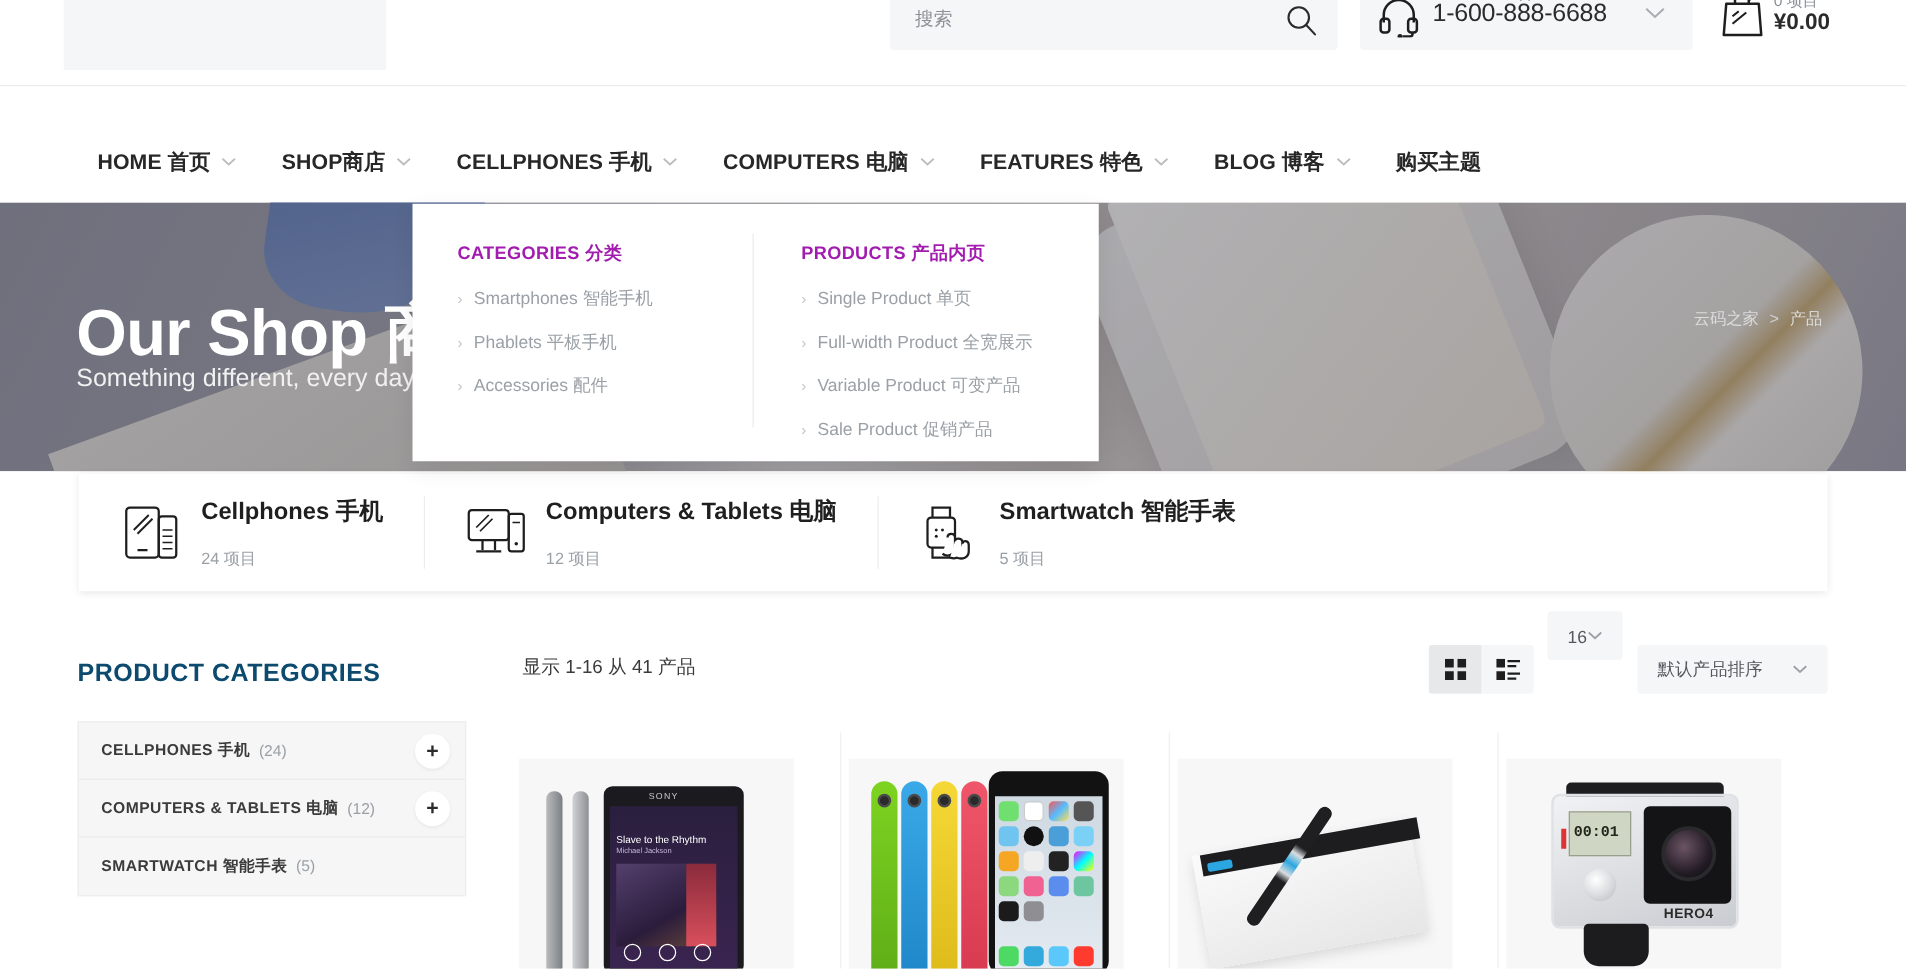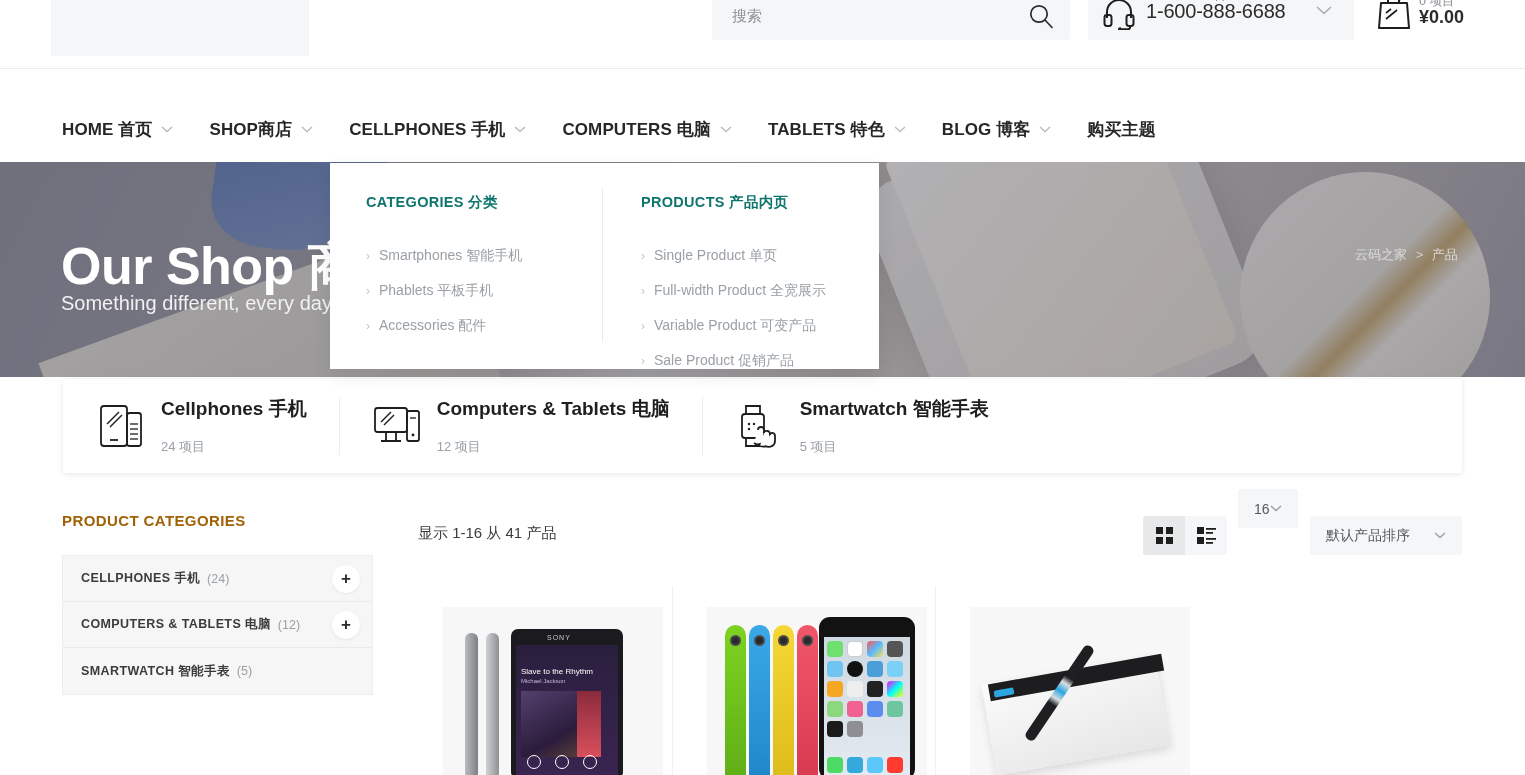--- a/index.html
+++ b/index.html
@@ -59,21 +59,21 @@
     position: absolute; left: 42px; top: 13px;
     font-size: 18px; font-weight: bold; color: #2b2b2b;
   }
   .header-rule {
     position: absolute; left: 0; top: 68px; width: 1525px; height: 1px;
     background: #ececec;
   }
 
   
   .nav {
-    position: absolute; left: 0; top: 95px; width: 1298px; height: 68px;
+    position: absolute; left: 16px; top: 95px; width: 1298px; height: 68px;
     background: #ffffff;
   }
   .nav-inner { position: absolute; left: 62px; top: 0; display: flex; align-items: center; height: 68px; }
   .nav-item {
     display: flex; align-items: center; gap: 9px;
     margin-right: 36px; cursor: pointer;
     font-size: 17px; font-weight: bold; color: #272727; letter-spacing: .1px;
     white-space: nowrap;
   }
   .nav-item .caret { opacity: .45; }
@@ -82,22 +82,22 @@
   .megamenu {
     position: absolute; left: 330px; top: 163px; width: 549px; height: 206px;
     background: #ffffff; z-index: 40;
     box-shadow: 0 6px 18px rgba(0,0,0,.08);
   }
   .mm-col { position: absolute; top: 30px; }
   .mm-col.c1 { left: 36px; width: 236px; }
   .mm-col.c2 { left: 311px; width: 230px; }
   .mm-divider { position: absolute; left: 272px; top: 24px; width: 1px; height: 155px; background: #ececec; }
   .mm-title {
-    font-size: 14.5px; font-weight: bold; color: #0f766e; letter-spacing: .3px;
-    margin-bottom: 35px;
+    font-size: 14.5px; font-weight: bold; color: #a21caf; letter-spacing: .3px;
+    margin-bottom: 18px;
   }
   .mm-link {
     display: flex; align-items: center; gap: 9px;
     font-size: 14px; color: #9aa0a6; margin-bottom: 17px; cursor: pointer;
     white-space: nowrap;
   }
   .mm-link .chev { color: #c2c6ca; font-size: 12px; }
 
   
   .hero {
@@ -169,22 +169,23 @@
     content: ""; position: absolute; left: 0; top: 2px; width: 1px; height: 58px;
     background: #ededed;
   }
   .cat-icon { width: 52px; height: 52px; flex: none; margin-right: 14px; }
   .cat-name { font-size: 19px; font-weight: bold; color: #1f1f1f; white-space: nowrap; }
   .cat-count { font-size: 13px; color: #9aa0a6; margin-top: 16px; }
 
   
   .sidebar { position: absolute; left: 62px; top: 512px; width: 311px; }
   .sidebar-title {
-    font-size: 15px; font-weight: bold; color: #a16207; letter-spacing: .4px;
+    font-size: 20px; font-weight: bold; color: #0c4a6e; letter-spacing: .4px;
     margin-bottom: 26px;
+    margin-top: 16px;
   }
   .cat-list { background: #f6f6f6; border: 1px solid #ededed; }
   .cat-row {
     position: relative; height: 46px; display: flex; align-items: center;
     padding: 0 18px; border-bottom: 1px solid #eaeaea; cursor: pointer;
   }
   .cat-row:last-child { border-bottom: none; }
   .cat-row-label { font-size: 12.5px; font-weight: bold; color: #3b3b3b; letter-spacing: .4px; }
   .cat-row-count { font-size: 12.5px; color: #9aa0a6; margin-left: 7px; font-weight: normal; }
   .plus-btn {
@@ -221,21 +222,21 @@
   .product-grid {
     position: absolute; left: 409px; top: 586px; width: 1053px; height: 189px;
     display: flex;
   }
   .product-card {
     width: 263px; height: 189px; position: relative; cursor: pointer;
     border-left: 1px solid #f0f0f0;
   }
   .product-card:first-child { border-left: none; }
   .product-thumb {
-    position: absolute; left: 34px; top: 21px; width: 220px; height: 168px;
+    position: absolute; left: 6px; top: 21px; width: 220px; height: 168px;
     background: #f7f7f7; overflow: hidden;
   }
 
   
   .sony-body { position: absolute; left: 68px; top: 22px; width: 112px; height: 150px; background: #1b1b1f; border-radius: 7px; }
   .sony-screen { position: absolute; left: 73px; top: 38px; width: 102px; height: 130px; background: linear-gradient(180deg,#2a1f3e,#3a2450); }
   .sony-brand { position: absolute; left: 104px; top: 27px; font-size: 7px; color: #c9c9c9; letter-spacing: 1px; }
   .sony-title { position: absolute; left: 78px; top: 60px; font-size: 8px; color: #fff; }
   .sony-artist { position: absolute; left: 78px; top: 71px; font-size: 6px; color: #c4b6d8; }
   .sony-art { position: absolute; left: 78px; top: 84px; width: 80px; height: 66px; background: linear-gradient(150deg,#54406d,#2b1c3c 60%,#6b4a3a); }
@@ -333,21 +334,21 @@
             <polyline points="1,1 6,5.6 11,1" fill="none" stroke="#6c6c6c" stroke-width="1.4"></polyline>
           </svg>
       </div>
       <div class="nav-item">
         <span>COMPUTERS 电脑</span>
         <svg class="caret" width="12" height="7" viewBox="0 0 12 7">
             <polyline points="1,1 6,5.6 11,1" fill="none" stroke="#6c6c6c" stroke-width="1.4"></polyline>
           </svg>
       </div>
       <div class="nav-item">
-        <span>TABLETS 特色</span>
+        <span>FEATURES 特色</span>
         <svg class="caret" width="12" height="7" viewBox="0 0 12 7">
             <polyline points="1,1 6,5.6 11,1" fill="none" stroke="#6c6c6c" stroke-width="1.4"></polyline>
           </svg>
       </div>
       <div class="nav-item">
         <span>BLOG 博客</span>
         <svg class="caret" width="12" height="7" viewBox="0 0 12 7">
             <polyline points="1,1 6,5.6 11,1" fill="none" stroke="#6c6c6c" stroke-width="1.4"></polyline>
           </svg>
       </div>
@@ -592,16 +593,30 @@
 
     <div class="product-card">
       <div class="product-thumb">
         <div class="wac-pad"></div>
         <div class="wac-strip"></div>
         <div class="wac-blue"></div>
         <div class="wac-pen"></div>
       </div>
     </div>
 
+    <div class="product-card">
+      <div class="product-thumb">
+        <div class="gp-top"></div>
+        <div class="gp-case"></div>
+        <div class="gp-lens-box"></div>
+        <div class="gp-lens"></div>
+        <div class="gp-lcd"></div>
+        <div class="gp-red"></div>
+        <div class="gp-time">00:01</div>
+        <div class="gp-knob"></div>
+        <div class="gp-hero">HERO4</div>
+        <div class="gp-mount"></div>
+      </div>
+    </div>
 
   </div>
 
 </div>
 
 </body></html>

